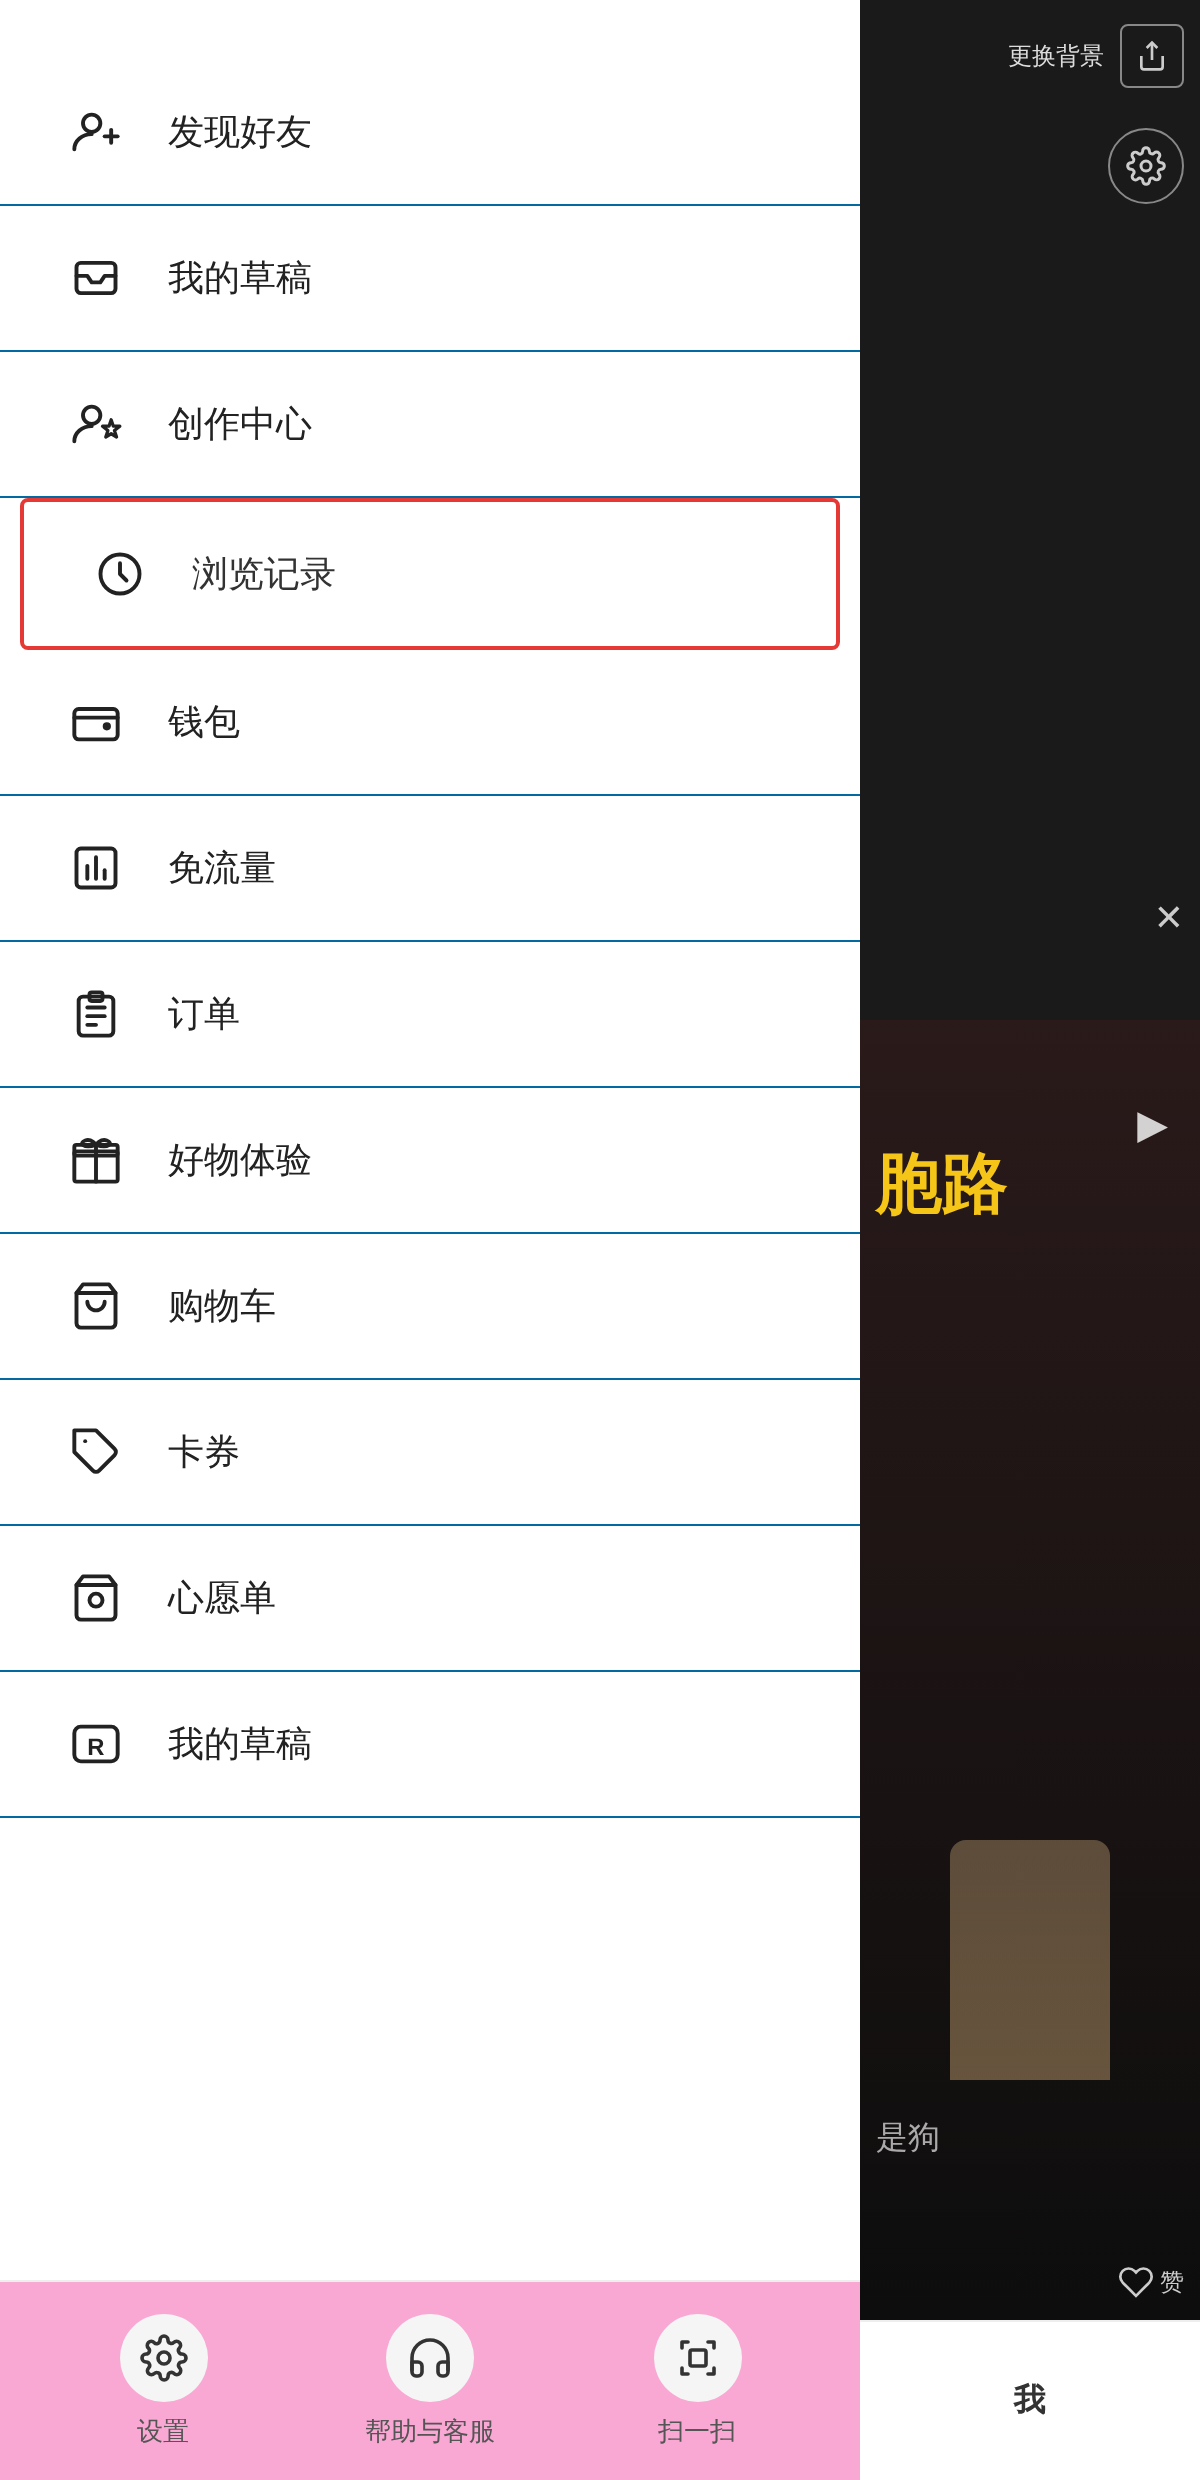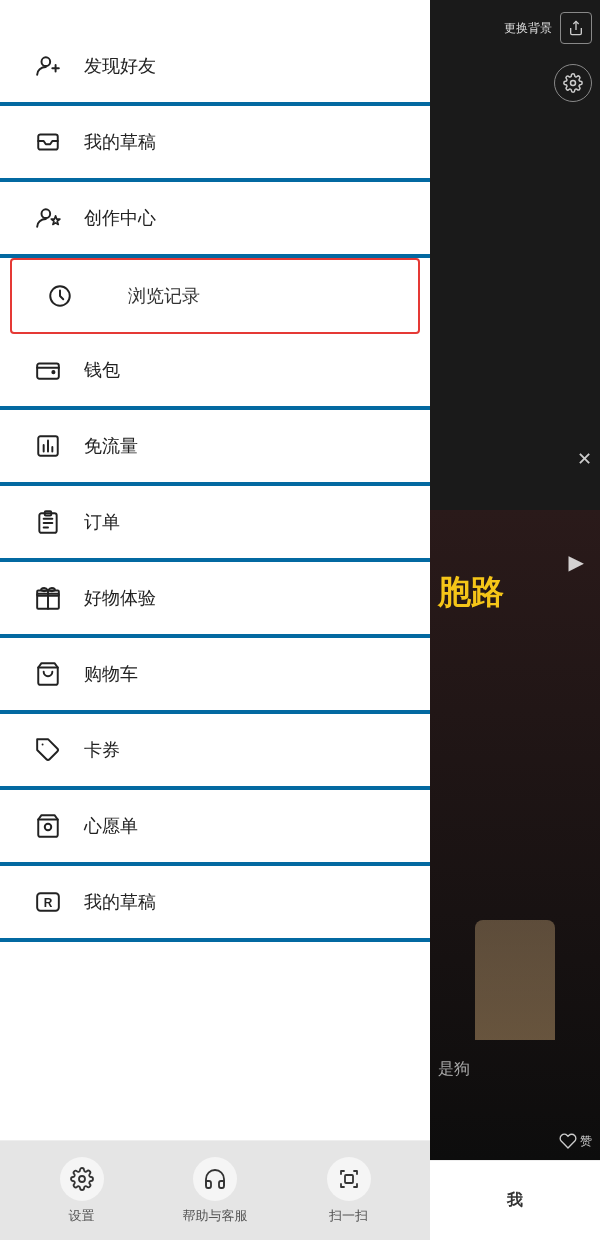--- a/index.html
+++ b/index.html
@@ -39,29 +39,28 @@
     .menu-list {
       list-style: none;
       padding: 30px 0 0 0;
     }
 
     .menu-item {
       display: flex;
       align-items: center;
       padding: 18px 30px;
       cursor: pointer;
-      border-bottom: 4px solid #0369a1;
+      border-bottom: 1px solid #0369a1;
       position: relative;
     }
 
     .menu-item.highlighted {
       border: 2px solid #e53935;
       margin: 0 10px;
       border-radius: 4px;
-      gap: 32px;
     }
 
     .menu-item.highlighted .menu-label {
       color: #333;
     }
 
     .menu-icon {
       width: 36px;
       height: 36px;
       display: flex;
@@ -78,21 +77,21 @@
       font-weight: 400;
     }
 
     
     .bottom-actions {
       position: absolute;
       bottom: 0;
       left: 0;
       width: 430px;
       height: 100px;
-      background: #e5e5e5;
+      background: #f9a8d4;
       border-top: 1px solid #eee;
       display: flex;
       align-items: center;
       justify-content: space-around;
       padding: 0 20px;
     }
 
     .action-btn {
       display: flex;
       flex-direction: column;

